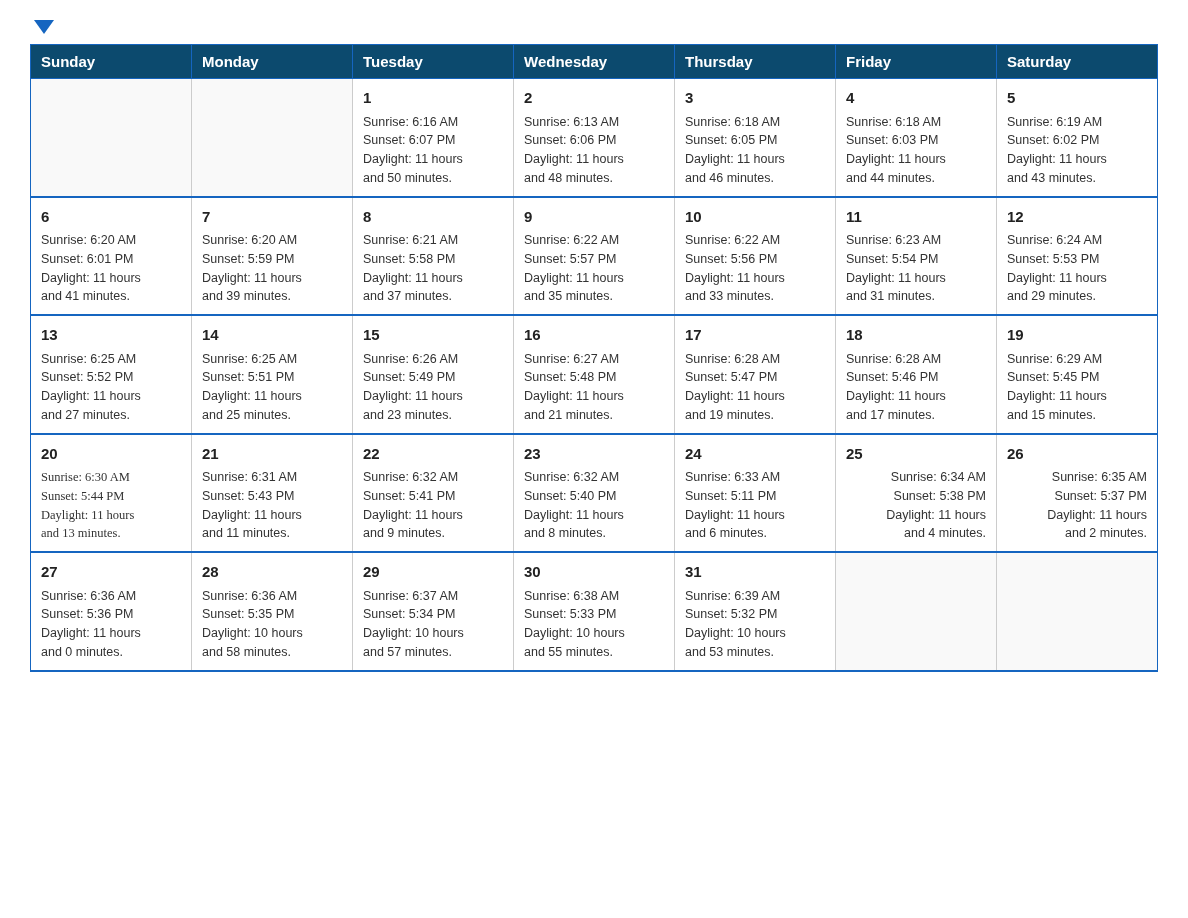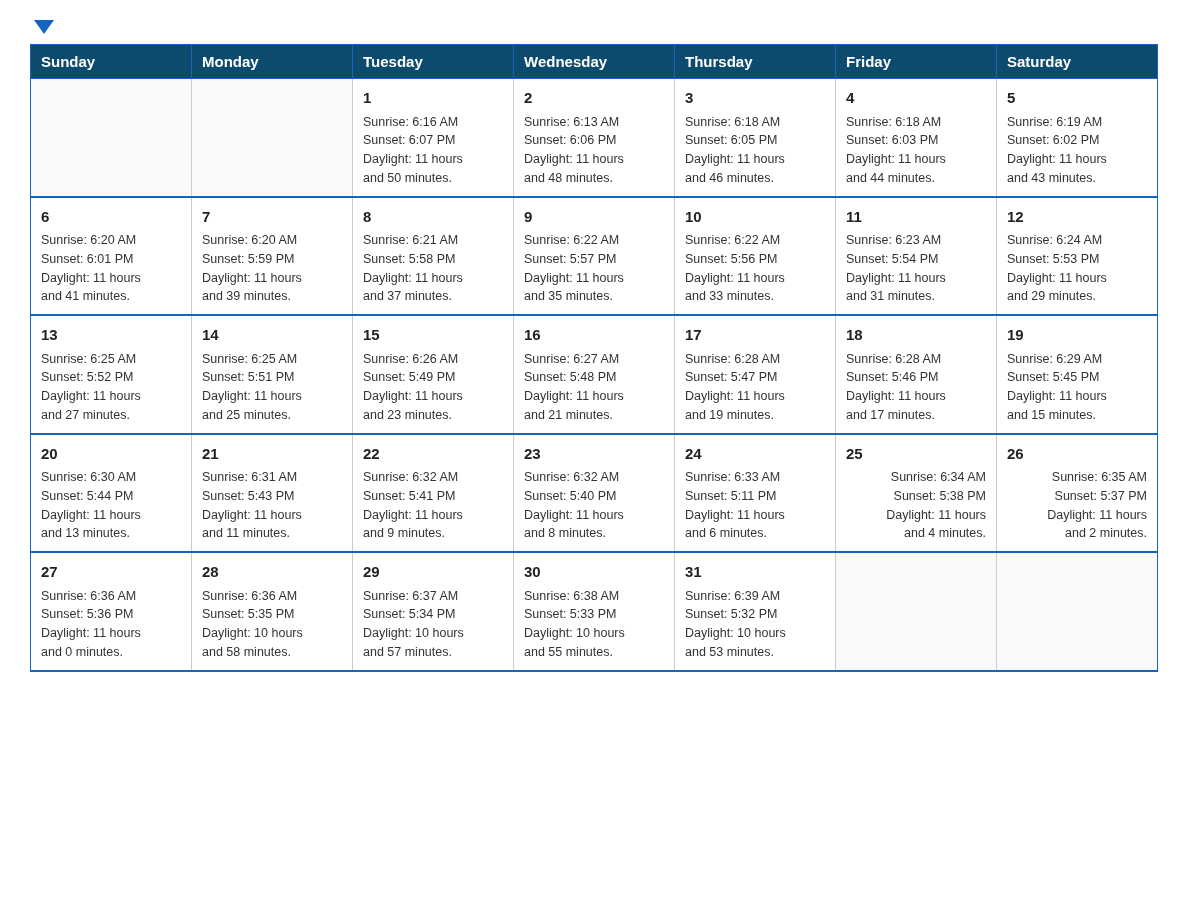--- a/index.html
+++ b/index.html
@@ -274,21 +274,21 @@
           <span class="day-number">19</span>
           <div class="day-info" style="white-space: pre-line;">Sunrise: 6:29 AM
 Sunset: 5:45 PM
 Daylight: 11 hours
 and 15 minutes.</div>
         </td>
       </tr>
       <tr>
         <td>
           <span class="day-number">20</span>
-          <div class="day-info" style="white-space: pre-line;">Sunrise: 6:30 AM
+          <div class="day-info" style="white-space: pre-line; font-family: Liberation Serif, serif;">Sunrise: 6:30 AM
 Sunset: 5:44 PM
 Daylight: 11 hours
 and 13 minutes.</div>
         </td>
         <td>
           <span class="day-number">21</span>
           <div class="day-info" style="white-space: pre-line;">Sunrise: 6:31 AM
 Sunset: 5:43 PM
 Daylight: 11 hours
 and 11 minutes.</div>

